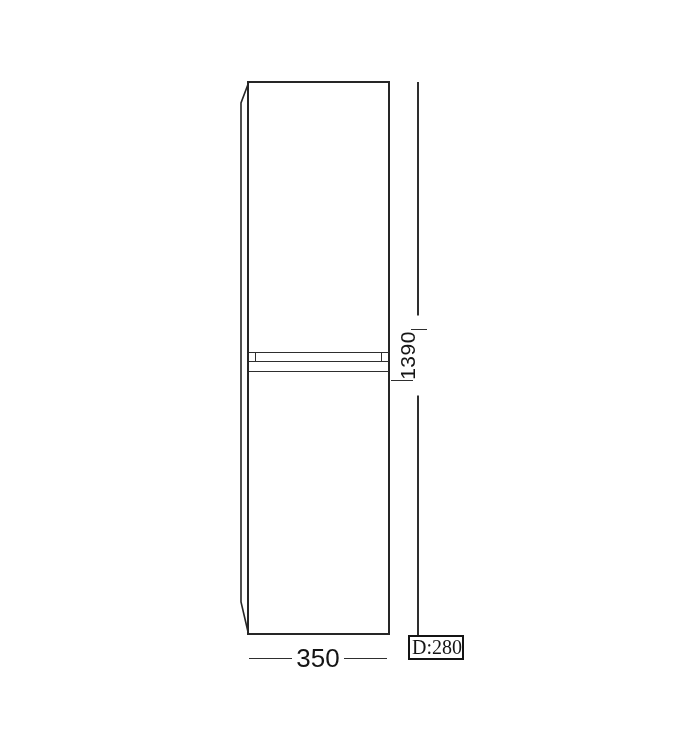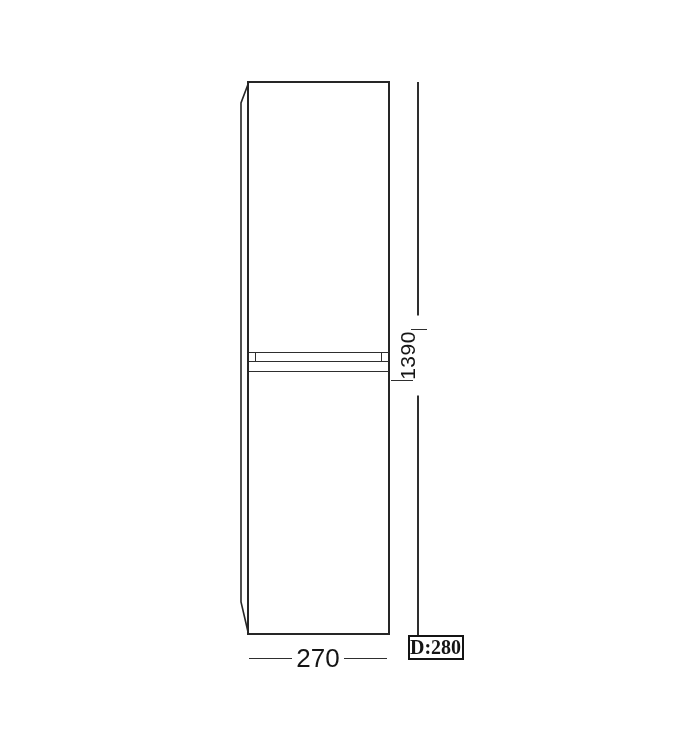--- a/index.html
+++ b/index.html
@@ -24,21 +24,21 @@
     transform:rotate(-90deg);letter-spacing:0.5px;z-index:5;background:#ffffff;
   }
   .width-label{
     position:absolute;left:292px;top:644px;width:52px;height:29px;
     line-height:29px;text-align:center;font-size:26px;color:#151515;
     background:#ffffff;z-index:5;
   }
   .depth-badge{
     position:absolute;left:408px;top:635px;width:52px;height:21px;
     border:2.5px solid #141414;background:#ffffff;z-index:5;
-    display:flex;align-items:center;justify-content:flex-start;font-weight:bold;
+    display:flex;align-items:center;justify-content:flex-end;
   }
   .depth-badge span{
     font-family:"Liberation Serif",serif;font-size:20px;color:#151515;
   }
   svg{position:absolute;}
 </style>
 </head>
 <body>
 
 <div class="canvas">
@@ -56,19 +56,19 @@
   <div class="vtick" style="left:380.5px;top:352px;"></div>
 
   <div class="vdim-seg" style="top:82px;height:248px;"></div>
   <div class="vdim-seg" style="top:380px;height:255px;"></div>
   <div class="dash" style="left:411px;top:328.5px;width:16px;"></div>
   <div class="dash" style="left:391px;top:379.5px;width:22px;"></div>
   <div class="height-label">1390</div>
 
   <div class="hdim-seg" style="left:249px;width:47px;"></div>
   <div class="hdim-seg" style="left:339px;width:48px;"></div>
-  <div class="width-label">270</div>
+  <div class="width-label">350</div>
 
   <div class="depth-badge">
     <span>D:280</span>
   </div>
 
 </div>
 
 </body></html>

